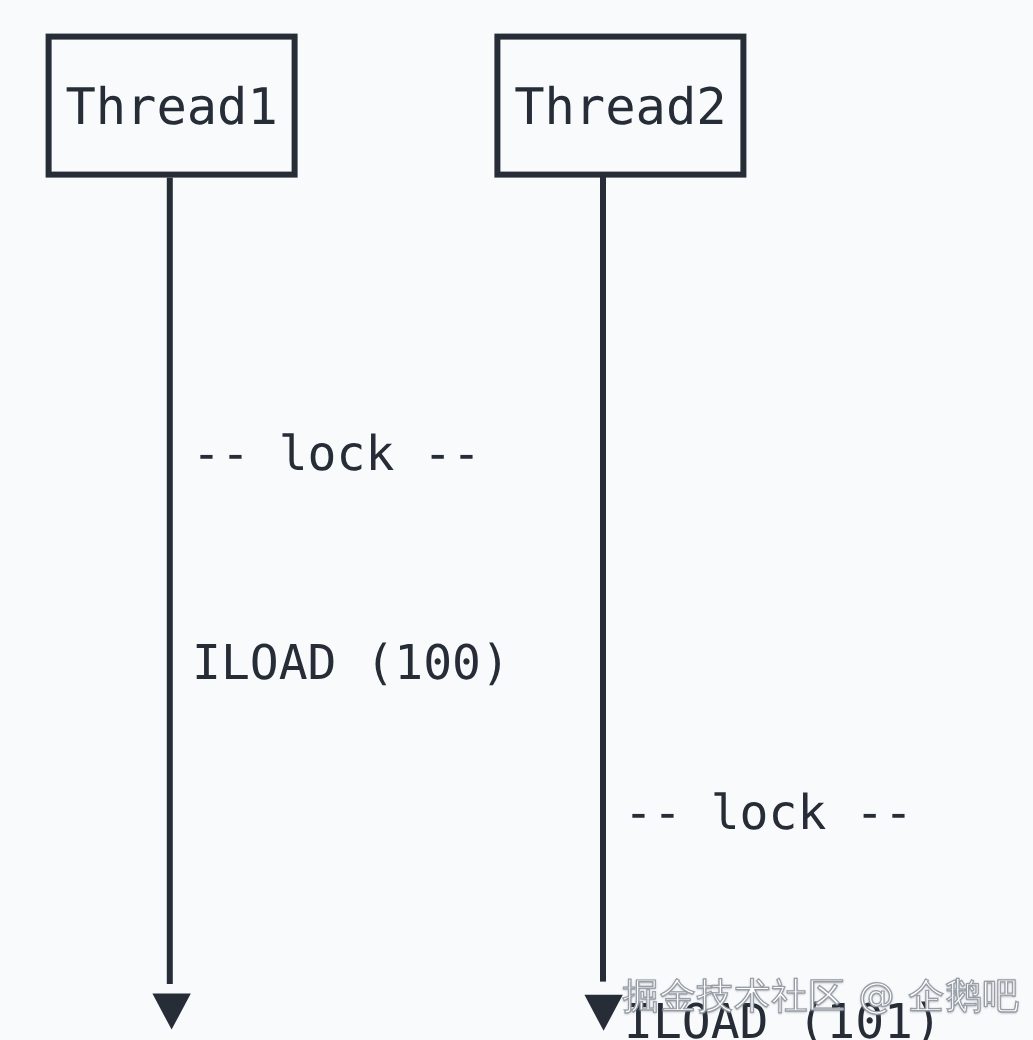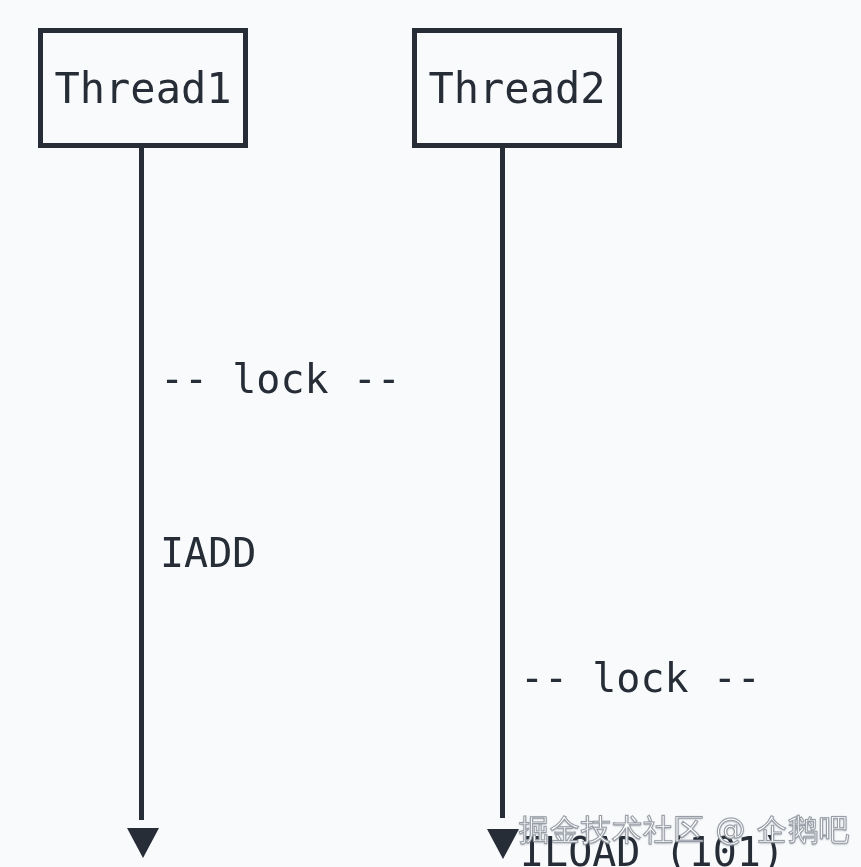--- a/index.html
+++ b/index.html
@@ -83,21 +83,21 @@
 
 <div class="canvas">
 
   <div class="thread-box box-t1">
     <span class="label">Thread1</span>
   </div>
   <div class="lifeline line-t1"></div>
   <div class="arrowhead arrow-t1"></div>
   <div class="instructions instr-t1">
     <div class="instr">-- lock --</div>
-    <div class="instr">IADD</div>
+    <div class="instr">ILOAD (100)</div>
     
     
   </div>
 
   <div class="thread-box box-t2">
     <span class="label">Thread2</span>
   </div>
   <div class="lifeline line-t2"></div>
   <div class="arrowhead arrow-t2"></div>
   <div class="instructions instr-t2">

